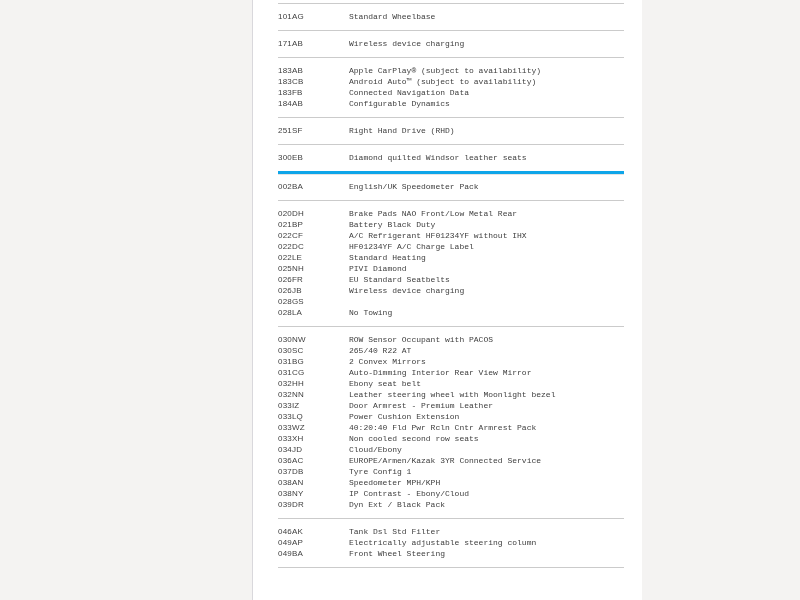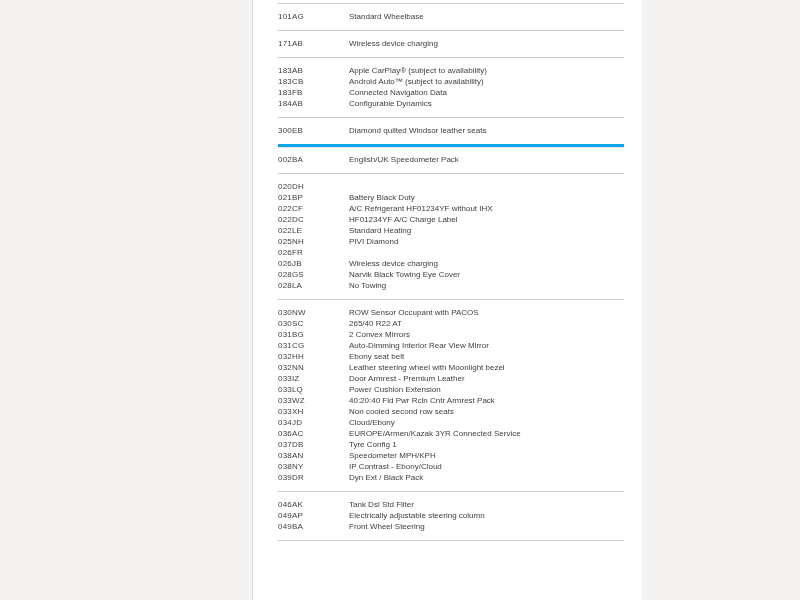--- a/index.html
+++ b/index.html
@@ -45,20 +45,21 @@
     font-size: 8px;
     color: #3e3e3e;
   }
   .code {
     width: 71px;
     flex: 0 0 71px;
     letter-spacing: 0.2px;
   }
   .desc {
     flex: 1;
+    font-family: Liberation Mono, monospace;
   }
 </style>
 </head>
 <body>
 
 <div class="viewport">
   <div class="sheet">
     <div class="sheet-inner" id="option-list">
         <div class="group">
           <div class="row">
@@ -85,33 +86,40 @@
             <span class="code">183FB</span>
             <span class="desc">Connected Navigation Data</span>
           </div>
           <div class="row">
             <span class="code">184AB</span>
             <span class="desc">Configurable Dynamics</span>
           </div>
         </div>
         <div class="group">
           <div class="row">
+            <span class="code">251SF</span>
+            <span class="desc">Right Hand Drive (RHD)</span>
+          </div>
+        </div>
+        <div class="group">
+          <div class="row">
             <span class="code">300EB</span>
             <span class="desc">Diamond quilted Windsor leather seats</span>
           </div>
         </div>
         <div class="group section-start">
           <div class="row">
             <span class="code">002BA</span>
             <span class="desc">English/UK Speedometer Pack</span>
           </div>
         </div>
         <div class="group">
           <div class="row">
             <span class="code">020DH</span>
+            <span class="desc">Brake Pads NAO Front/Low Metal Rear</span>
           </div>
           <div class="row">
             <span class="code">021BP</span>
             <span class="desc">Battery Black Duty</span>
           </div>
           <div class="row">
             <span class="code">022CF</span>
             <span class="desc">A/C Refrigerant HF01234YF without IHX</span>
           </div>
           <div class="row">
@@ -121,28 +129,28 @@
           <div class="row">
             <span class="code">022LE</span>
             <span class="desc">Standard Heating</span>
           </div>
           <div class="row">
             <span class="code">025NH</span>
             <span class="desc">PIVI Diamond</span>
           </div>
           <div class="row">
             <span class="code">026FR</span>
+            <span class="desc">EU Standard Seatbelts</span>
           </div>
           <div class="row">
             <span class="code">026JB</span>
             <span class="desc">Wireless device charging</span>
           </div>
           <div class="row">
             <span class="code">028GS</span>
-            <span class="desc">Narvik Black Towing Eye Cover</span>
           </div>
           <div class="row">
             <span class="code">028LA</span>
             <span class="desc">No Towing</span>
           </div>
         </div>
         <div class="group">
           <div class="row">
             <span class="code">030NW</span>
             <span class="desc">ROW Sensor Occupant with PACOS</span>

